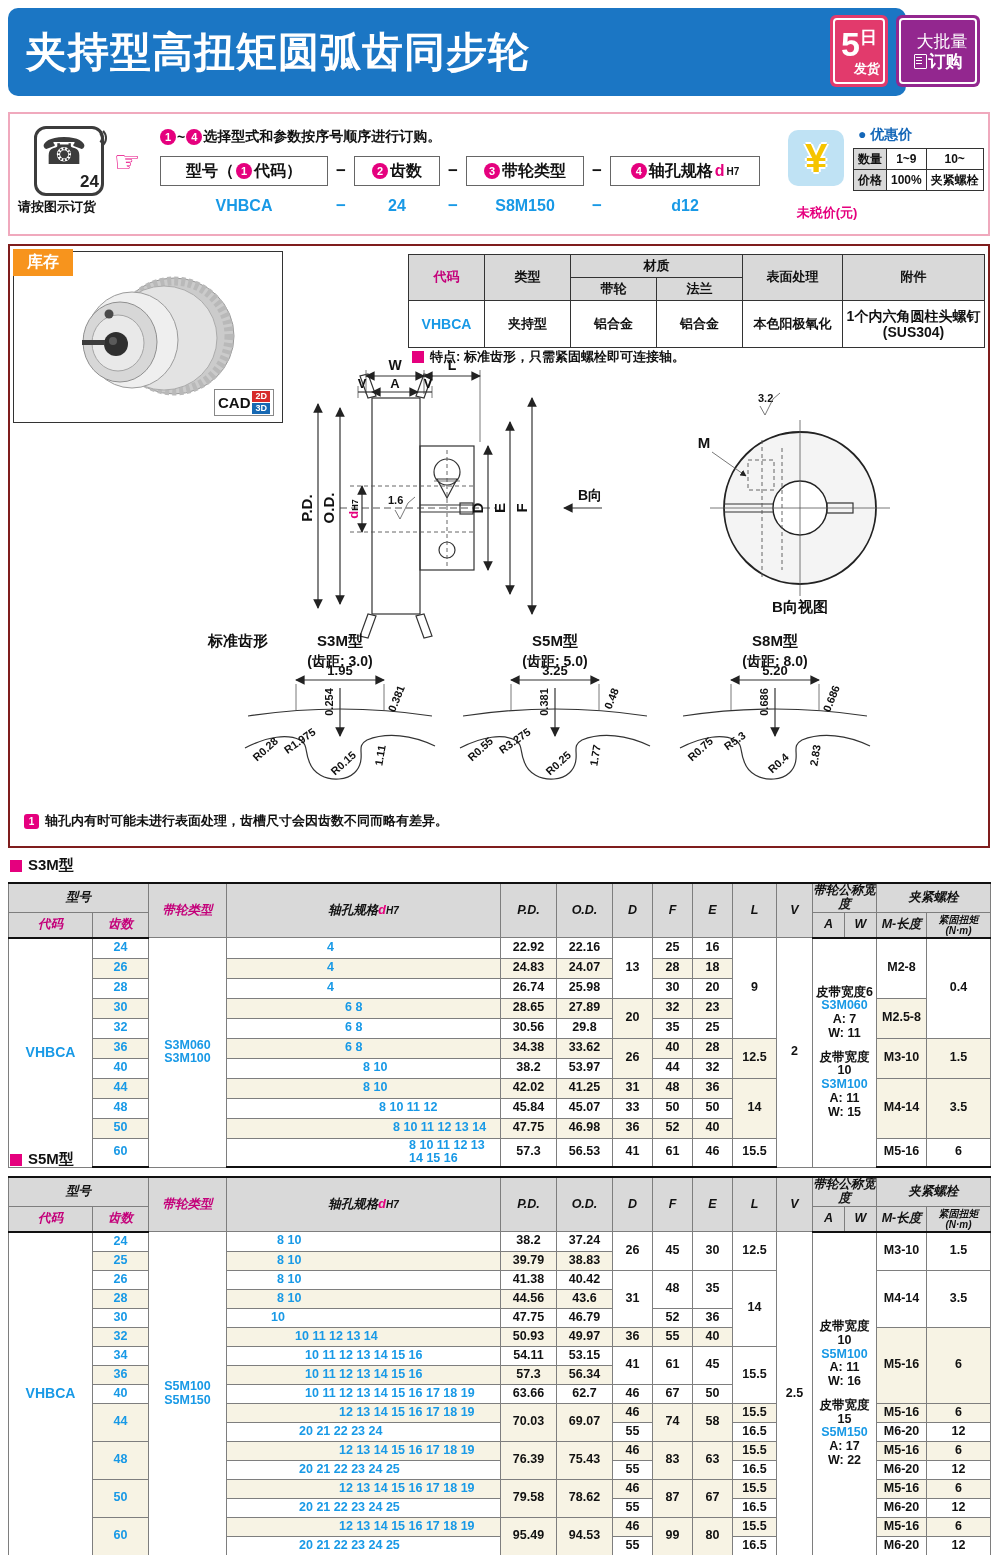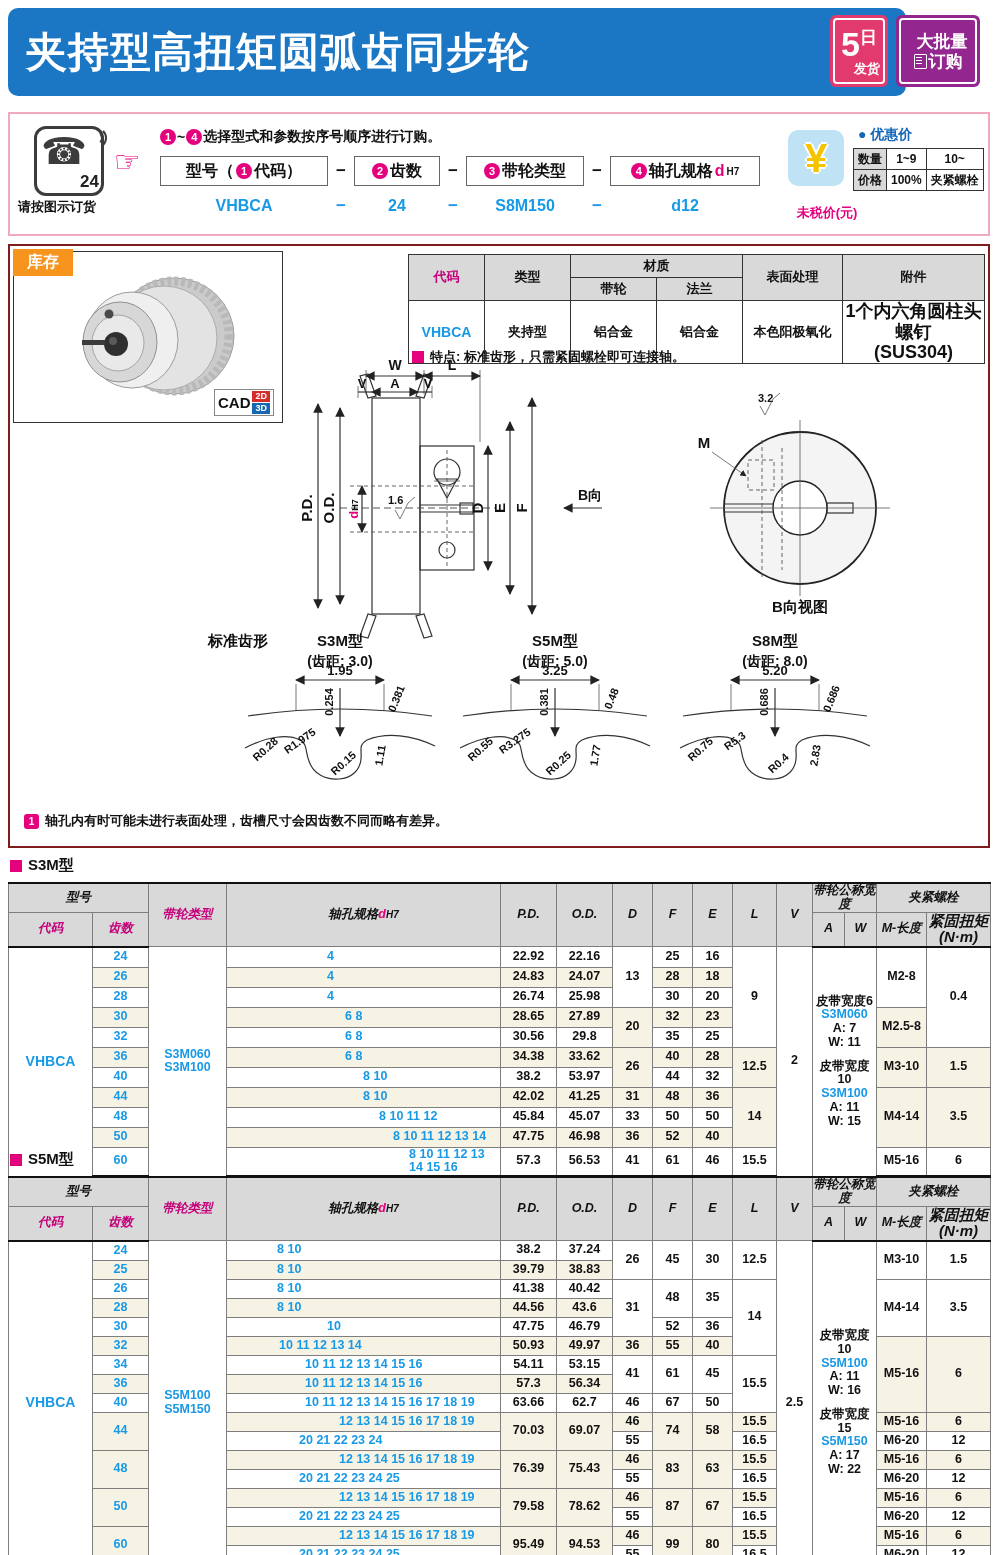--- a/index.html
+++ b/index.html
@@ -11,21 +11,21 @@
   .banner .ttl{font-size:41px;font-weight:800;color:#fff;margin-left:18px;letter-spacing:1px;white-space:nowrap;}
   .banner .sub{font-size:28px;font-weight:800;font-style:italic;color:#fff;margin-left:2px;white-space:nowrap;}
   .badge{position:absolute;top:7px;height:72px;border-radius:6px;padding:3px;box-sizing:border-box;}
   .badge .bin{width:100%;height:100%;border:2px solid #fff;border-radius:4px;box-sizing:border-box;
               display:flex;flex-direction:column;align-items:center;justify-content:center;color:#fff;line-height:1;}
   .b-days{left:822px;width:58px;background:#e23a6c;}
   .b-days .r1{display:flex;align-items:flex-start;font-weight:800;}
   .b-days .big{font-size:34px;} .b-days .unit{font-size:17px;margin-top:2px;}
   .b-days .r2{font-size:13px;font-weight:800;margin-top:1px;align-self:flex-end;margin-right:3px;}
   .b-bulk{left:888px;width:84px;background:#93278f;}
-  .b-bulk .l1{font-size:17px;font-weight:700;margin-left:8px;}
+  .b-bulk .l1{font-size:17px;font-weight:400;margin-left:8px;}
   .b-bulk .l2{font-size:17px;font-weight:800;display:flex;align-items:center;gap:2px;margin-top:3px;}
   .doc-ic{display:inline-block;width:11px;height:13px;border:1.5px solid #fff;border-radius:1px;position:relative;}
   .doc-ic:before{content:"";position:absolute;left:1px;top:2px;width:6px;height:1.5px;background:#fff;box-shadow:0 3px 0 #fff,0 6px 0 #fff;}
   
   .order{position:absolute;left:8px;top:112px;width:982px;height:124px;border:2px solid #f0a9bd;background:#fff;box-sizing:border-box;}
   .phone{position:absolute;left:24px;top:12px;width:64px;height:64px;border:3px solid #3c3c3c;border-radius:12px;}
   .phone .ph{position:absolute;left:4px;top:4px;font-size:37px;color:#3c3c3c;line-height:1;}
   .phone .n24{position:absolute;right:2px;bottom:1px;font-size:17px;font-weight:800;color:#222;
               text-shadow:-1px 0 #fff,1px 0 #fff,0 -1px #fff,0 1px #fff;}
   .phone .arc{position:absolute;border:2px solid #3c3c3c;border-radius:50%;border-left-color:transparent;border-bottom-color:transparent;border-top-color:transparent;}
@@ -64,21 +64,21 @@
   .cad .dd{display:flex;flex-direction:column;gap:1px;}
   .cad .d2,.cad .d3{font-size:9px;font-weight:800;color:#fff;padding:0 3px;line-height:1.2;}
   .cad .d2{background:#d62b2b;} .cad .d3{background:#1668b3;}
   
   .sp{position:absolute;left:398px;top:8px;border-collapse:collapse;table-layout:fixed;}
   .sp th,.sp td{border:1px solid #333;text-align:center;padding:0;line-height:1.15;}
   .sp th{background:#d9d9d9;font-size:13px;font-weight:800;height:22px;}
   .sp td{font-size:13px;font-weight:700;height:46px;background:#fff;}
   .sp .mg{color:#c4007a;}
   .sp .bl{color:#1899e6;font-weight:800;font-size:14px;}
-  .sp .two{font-size:18px;}
+  .sp .two{font-size:14px;}
   .feat{position:absolute;left:402px;top:102px;display:flex;align-items:center;gap:6px;font-size:13px;font-weight:800;}
   .sqr{display:inline-block;width:12px;height:12px;background:#e5007e;}
   .note{position:absolute;left:14px;top:566px;display:flex;align-items:center;gap:6px;font-size:13px;font-weight:800;}
   .nnum{display:inline-flex;width:15px;height:15px;border-radius:3px;background:#e5007e;color:#fff;
         font-size:10px;font-weight:800;align-items:center;justify-content:center;}
   
   .draw{position:absolute;left:0;top:112px;}
   .draw text{font-weight:700;fill:#111;}
   .dl{stroke:#333;stroke-width:1.2;fill:none;}
   .thin{stroke:#555;stroke-width:0.8;fill:none;}
@@ -91,21 +91,21 @@
   .bigt th{background:#d9d9d9;font-size:12.5px;font-weight:800;height:24px;font-style:italic;}
   .bigt thead tr:last-child th{border-bottom:2px solid #111;}
   .bigt thead tr:first-child th{border-top:2px solid #111;}
   .bigt tbody tr:last-child td{border-bottom:2px solid #111;}
   .bigt td{font-size:12.5px;font-weight:700;background:transparent;}
   .t3 td{height:19px;} .t5 td{height:18px;}
   .bigt tr.c{background:#f7f3e4;}
   .bigt .bl{color:#1899e6;font-weight:800;}
   .bigt .bore{text-align:left;}
   .bigt .mg{color:#c4007a;}
-  .bigt .sm{font-size:15px;}
+  .bigt .sm{font-size:10px;}
   .wn{font-size:12.5px;font-weight:700;line-height:1.25;}
   .wn .bl{font-weight:800;}
   .wn .gap{height:10px;}
 </style>
 </head>
 <body>
 
 <div class="pg">
 
   
@@ -682,29 +682,29 @@
       </tr>
       <tr class="c">
         <td class="bl">28</td>
         <td class="bl bore" style="padding-left:50px">8  10</td>
         <td>44.56</td>
           <td>43.6</td>
       </tr>
 
       <tr>
         <td class="bl">30</td>
-        <td class="bl bore" style="padding-left:100px">10</td>
+        <td class="bl bore" style="padding-left:44px">10</td>
         <td>47.75</td>
           <td>46.79</td>
         <td>52</td>
         <td>36</td>
       </tr>
       <tr class="c">
         <td class="bl">32</td>
-        <td class="bl bore" style="padding-left:52px">10  11  12  13  14</td>
+        <td class="bl bore" style="padding-left:68px">10  11  12  13  14</td>
         <td>50.93</td>
           <td>49.97</td>
         <td>36</td>
         <td>55</td>
         <td>40</td>
         <td rowspan="4">M5-16</td>
         <td rowspan="4">6</td>
       </tr>
       <tr>
         <td class="bl">34</td>

